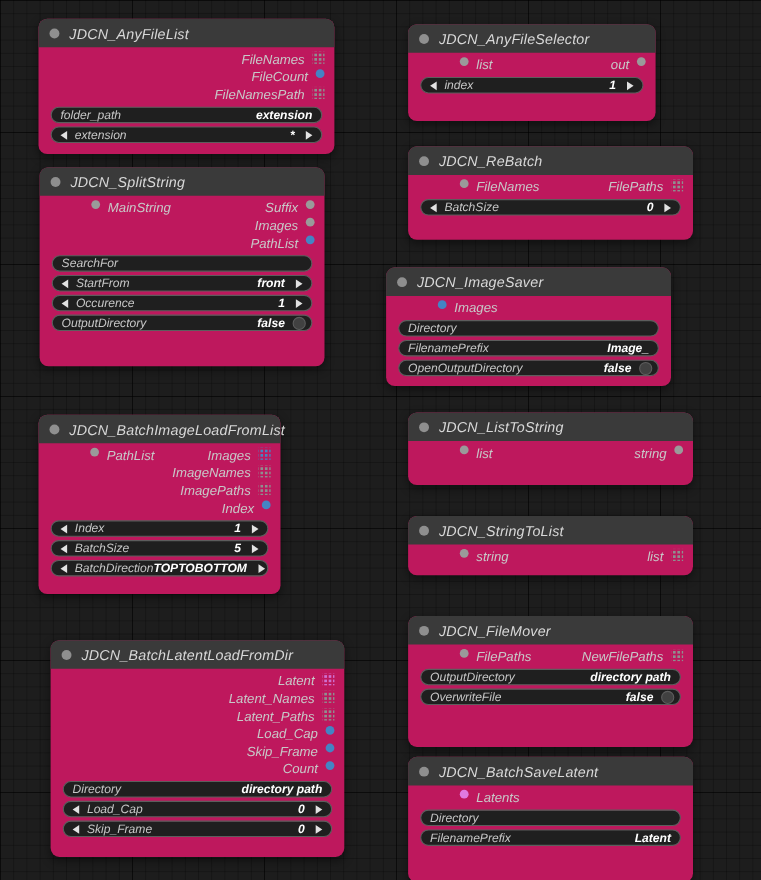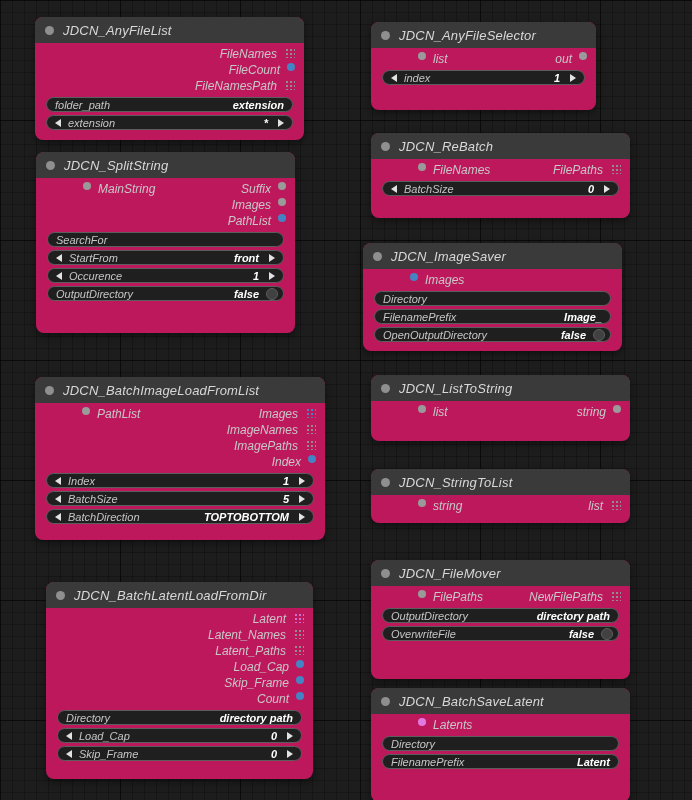--- a/index.html
+++ b/index.html
@@ -187,21 +187,21 @@
       </div>
       <div class="widget">
         <span class="wlabel">OutputDirectory</span>
         <span class="wval">false</span>
         <span class="knob"></span>
       </div>
     </div>
   </div>
 </div>
 
-<div class="node" style="left:35px;top:377px;width:290px;height:163px">
+<div class="node" style="left:35px;top:377px;width:220px;height:163px">
   <div class="hdr">
     <span class="hdot"></span>
     <span class="title">JDCN_BatchImageLoadFromList</span>
   </div>
   <div class="body">
     <div class="row">
       <span class="in">
         <span class="dot"></span>
         <span>PathList</span>
       </span>
@@ -370,21 +370,21 @@
       <div class="widget combo">
         <span class="arrow-l"></span>
         <span class="wlabel">BatchSize</span>
         <span class="wval">0</span>
         <span class="arrow-r"></span>
       </div>
     </div>
   </div>
 </div>
 
-<div class="node" style="left:363px;top:243px;width:259px;height:108px">
+<div class="node" style="left:351px;top:243px;width:259px;height:108px">
   <div class="hdr">
     <span class="hdot"></span>
     <span class="title">JDCN_ImageSaver</span>
   </div>
   <div class="body">
     <div class="row">
       <span class="in">
         <span class="dot blue"></span>
         <span>Images</span>
       </span>

